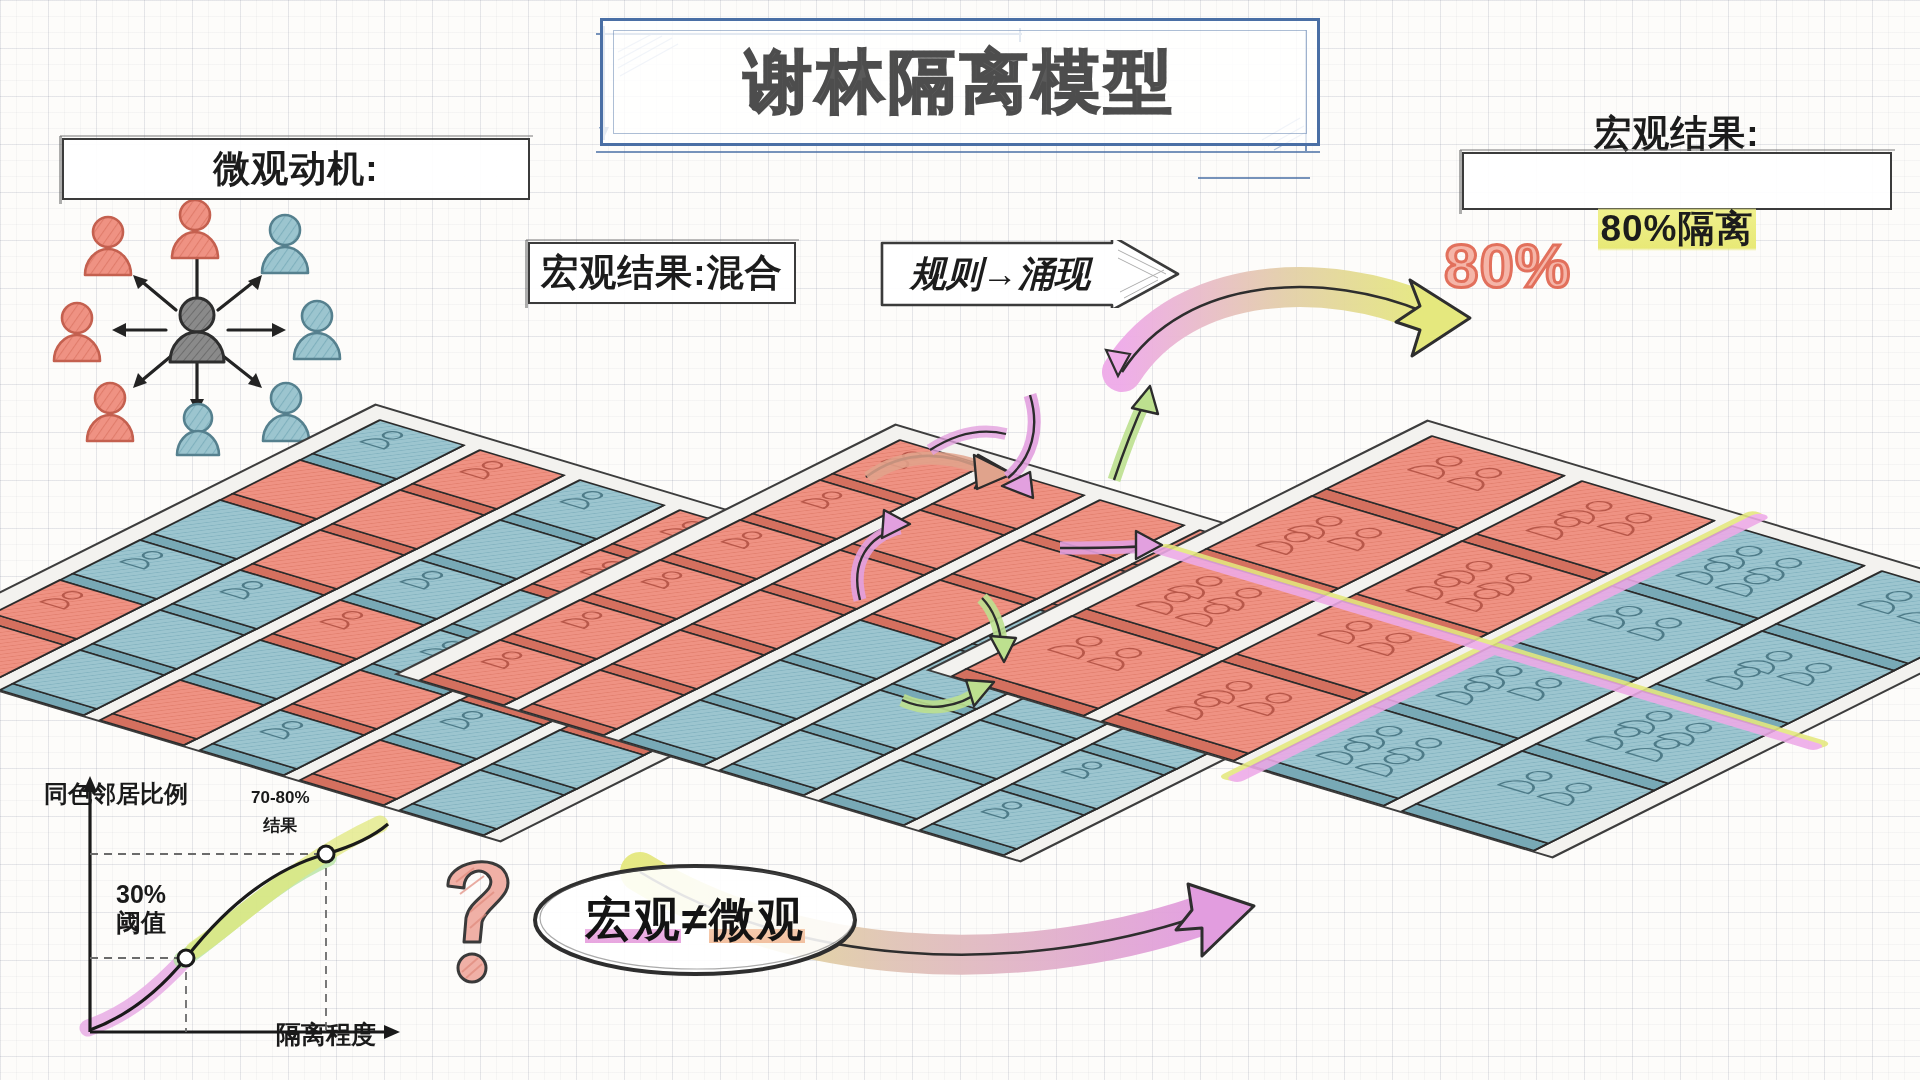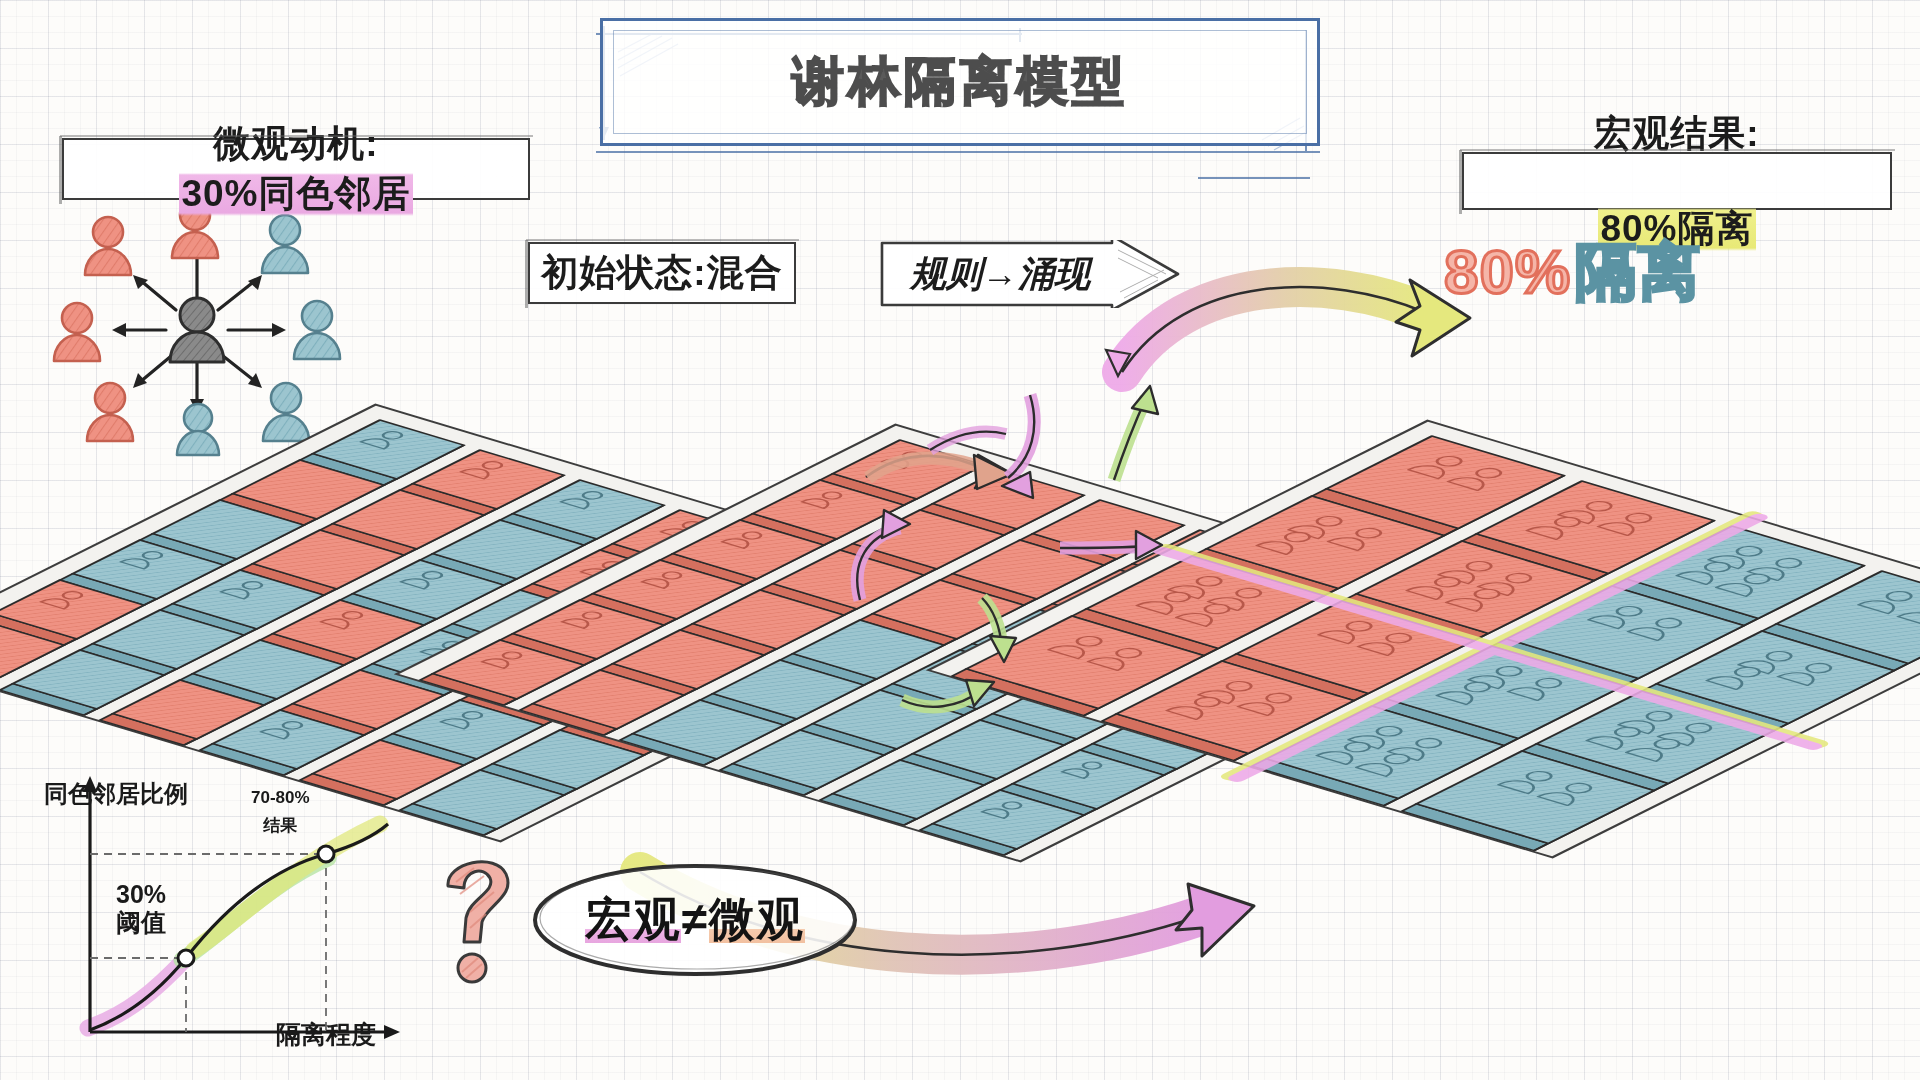--- a/index.html
+++ b/index.html
@@ -41,21 +41,21 @@
     border:3px solid #4a6fa5;
     background: rgba(255,255,255,0.80);
   }
   #title-frame-inner{
     position:absolute; left:10px; top:9px; right:10px; bottom:9px;
     border:1px solid rgba(74,111,165,0.45);
   }
   #title-text{
     position:absolute; inset:0;
     display:flex; align-items:center; justify-content:center;
-    font-size:52px; font-weight:bold; letter-spacing:4px;
+    font-size:68px; font-weight:bold; letter-spacing:4px;
     color:#5a5a5a;
     -webkit-text-stroke: 2px #4d4d4d;
     text-shadow: 1px 1px 0 rgba(0,0,0,.12);
     background-image: repeating-linear-gradient(45deg, rgba(0,0,0,0.10) 0 1.5px, transparent 1.5px 4px);
     -webkit-background-clip: text;
     background-clip: text;
   }
 
   
   .sketch-box{
@@ -165,49 +165,47 @@
       <line x1="618" y1="68" x2="672" y2="38"></line>
         <line x1="620" y1="76" x2="678" y2="44"></line>
       <line x1="1262" y1="140" x2="1300" y2="118"></line>
         <line x1="1268" y1="146" x2="1304" y2="126"></line>
       <line x1="1274" y1="150" x2="1306" y2="132"></line>
     </g>
   </svg>
 
   <div id="micro-label" class="sketch-box">
     <span class="lbl">微观动机:</span>
-      <span class="lbl hl-pink">30%同色邻居</span>
   </div>
 
   <div id="macro-label" class="sketch-box">
     <span class="lbl">宏观结果:</span>
       <span class="lbl hl-yellow">80%隔离</span>
   </div>
 
   <div id="state-label" class="sketch-box">
-    <span class="lbl">初始状态:混合</span>
+    <span class="lbl">宏观结果:混合</span>
   </div>
 
   <div id="rule-arrow">
     <svg width="300" height="68" viewBox="0 0 300 68">
       <path d="M2 3 L232 3 L232 -4 L298 34 L232 70 L232 65 L2 65 Z" fill="rgba(255,255,255,0.92)" stroke="#3b3b3b" stroke-width="2.6" stroke-linejoin="round"></path>
       <g stroke="#8b8b8b" stroke-width="1" opacity=".7">
         <line x1="238" y1="10" x2="286" y2="34"></line>
           <line x1="238" y1="18" x2="278" y2="38"></line>
         <line x1="240" y1="52" x2="284" y2="30"></line>
           <line x1="244" y1="58" x2="278" y2="40"></line>
       </g>
       <line x1="-3" y1="0" x2="-3" y2="68" stroke="#6b6b6b" stroke-width="3" opacity=".5"></line>
     </svg>
     <div id="rule-arrow-text">规则→涌现</div>
   </div>
 
   <div id="bigstat">
     <span class="num">80%</span>
-    <span class="cn">隔离</span>
   </div>
 
   <svg class="layer" style="z-index:3" viewBox="0 0 1920 1080">
     <defs>
       <linearGradient id="gradPinkYellow" x1="0" y1="0" x2="1" y2="0">
         <stop offset="0%" stop-color="#eeaae8"></stop>
         <stop offset="55%" stop-color="#e3cfa8"></stop>
         <stop offset="100%" stop-color="#e5e87e"></stop>
       </linearGradient>
       <linearGradient id="gradYellowPink" x1="0" y1="0" x2="1" y2="0">

